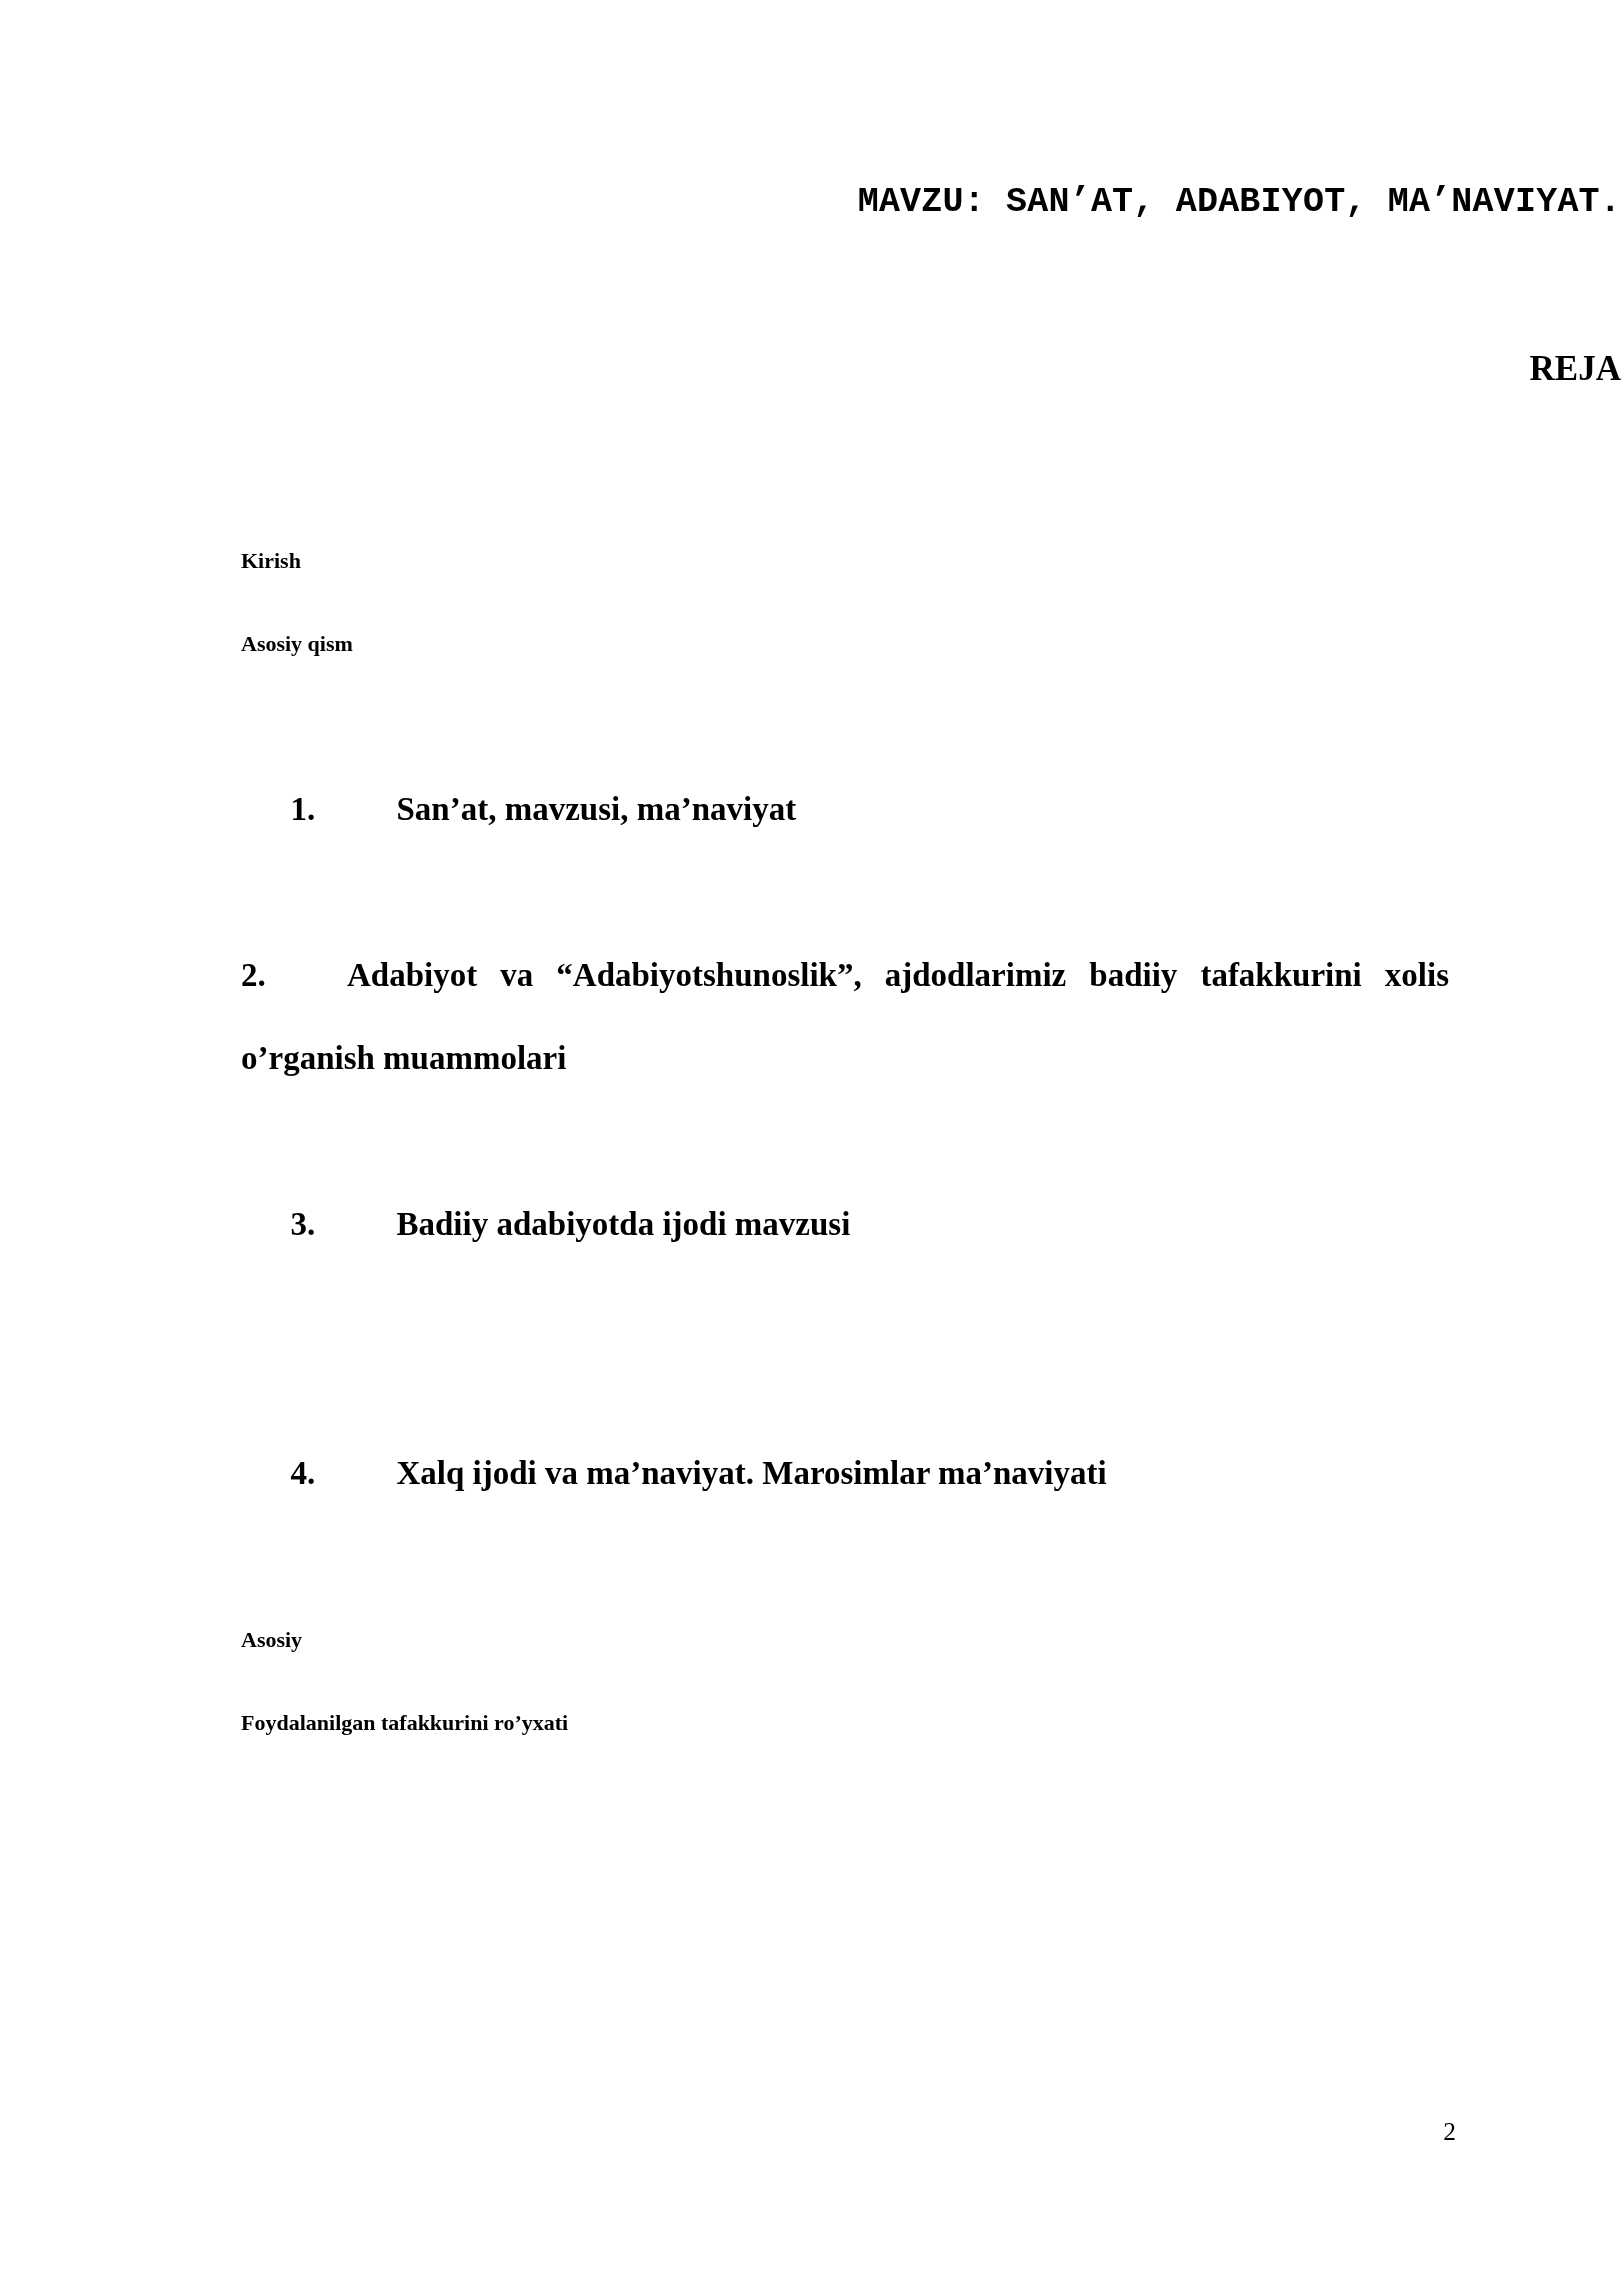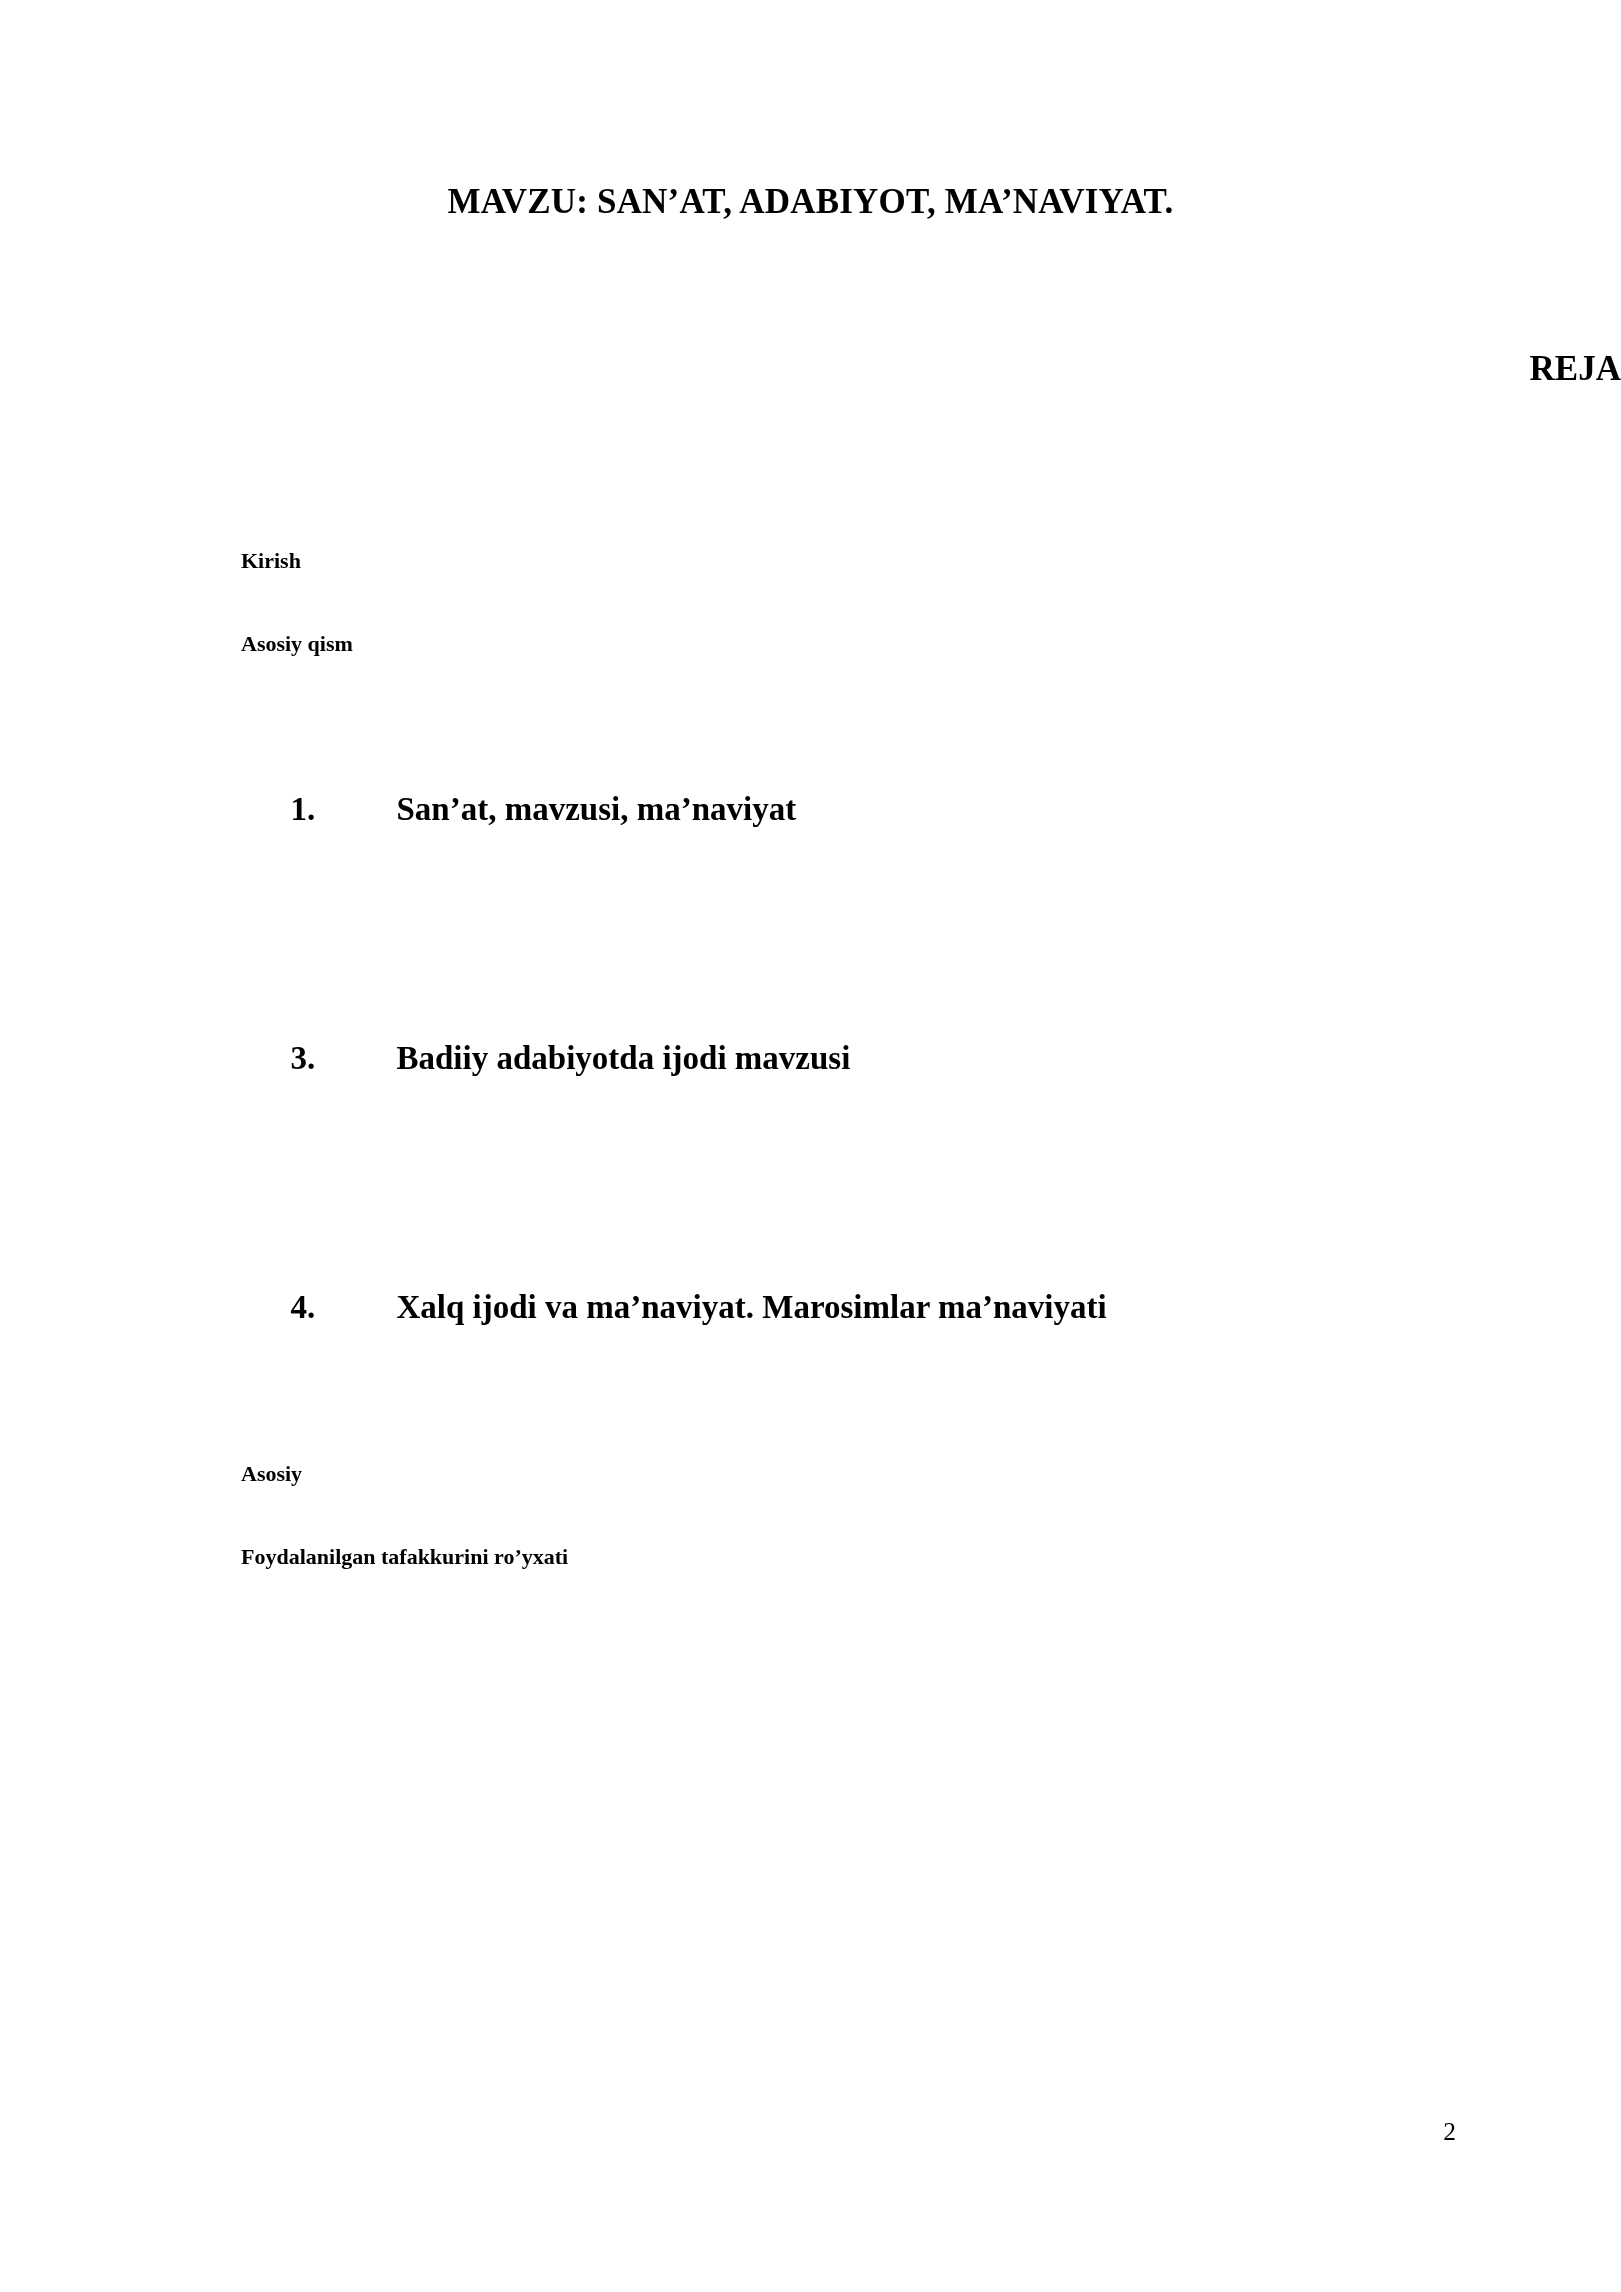--- a/index.html
+++ b/index.html
@@ -19,26 +19,27 @@
     overflow: hidden;
     box-sizing: border-box;
   }
 
   
   .doc-title {
     position: absolute;
     left: 0;
     right: 0;
     top: 182px;
-    text-align: center;
+    text-align: right;
     font-size: 35px;
     font-weight: bold;
     letter-spacing: 0.2px;
     line-height: 1.15;
     white-space: pre;
+    font-family: Liberation Mono, monospace;
   }
 
   .reja-heading {
     position: absolute;
     left: 0;
     right: 0;
     top: 349px;
     text-align: right;
     font-size: 35px;
     font-weight: bold;
@@ -112,20 +113,23 @@
   <div class="body-block">
 
     <div class="line">Kirish</div>
 
     <div class="line">Asosiy qism</div>
 
     <div class="num-line">
       <span class="num">1.</span><span>San’at, mavzusi, ma’naviyat</span>
     </div>
 
+    <div class="just-block">
+      <span class="num">2.</span><span>Adabiyot va “Adabiyotshunoslik”, ajdodlarimiz badiiy tafakkurini xolis o’rganish muammolari</span>
+    </div>
 
     <div class="num-line">
       <span class="num">3.</span><span>Badiiy adabiyotda ijodi mavzusi</span>
     </div>
 
     <div class="num-line">
       <span class="num">4.</span><span>Xalq ijodi va ma’naviyat. Marosimlar ma’naviyati</span>
     </div>
 
     <div class="line">Asosiy</div>

